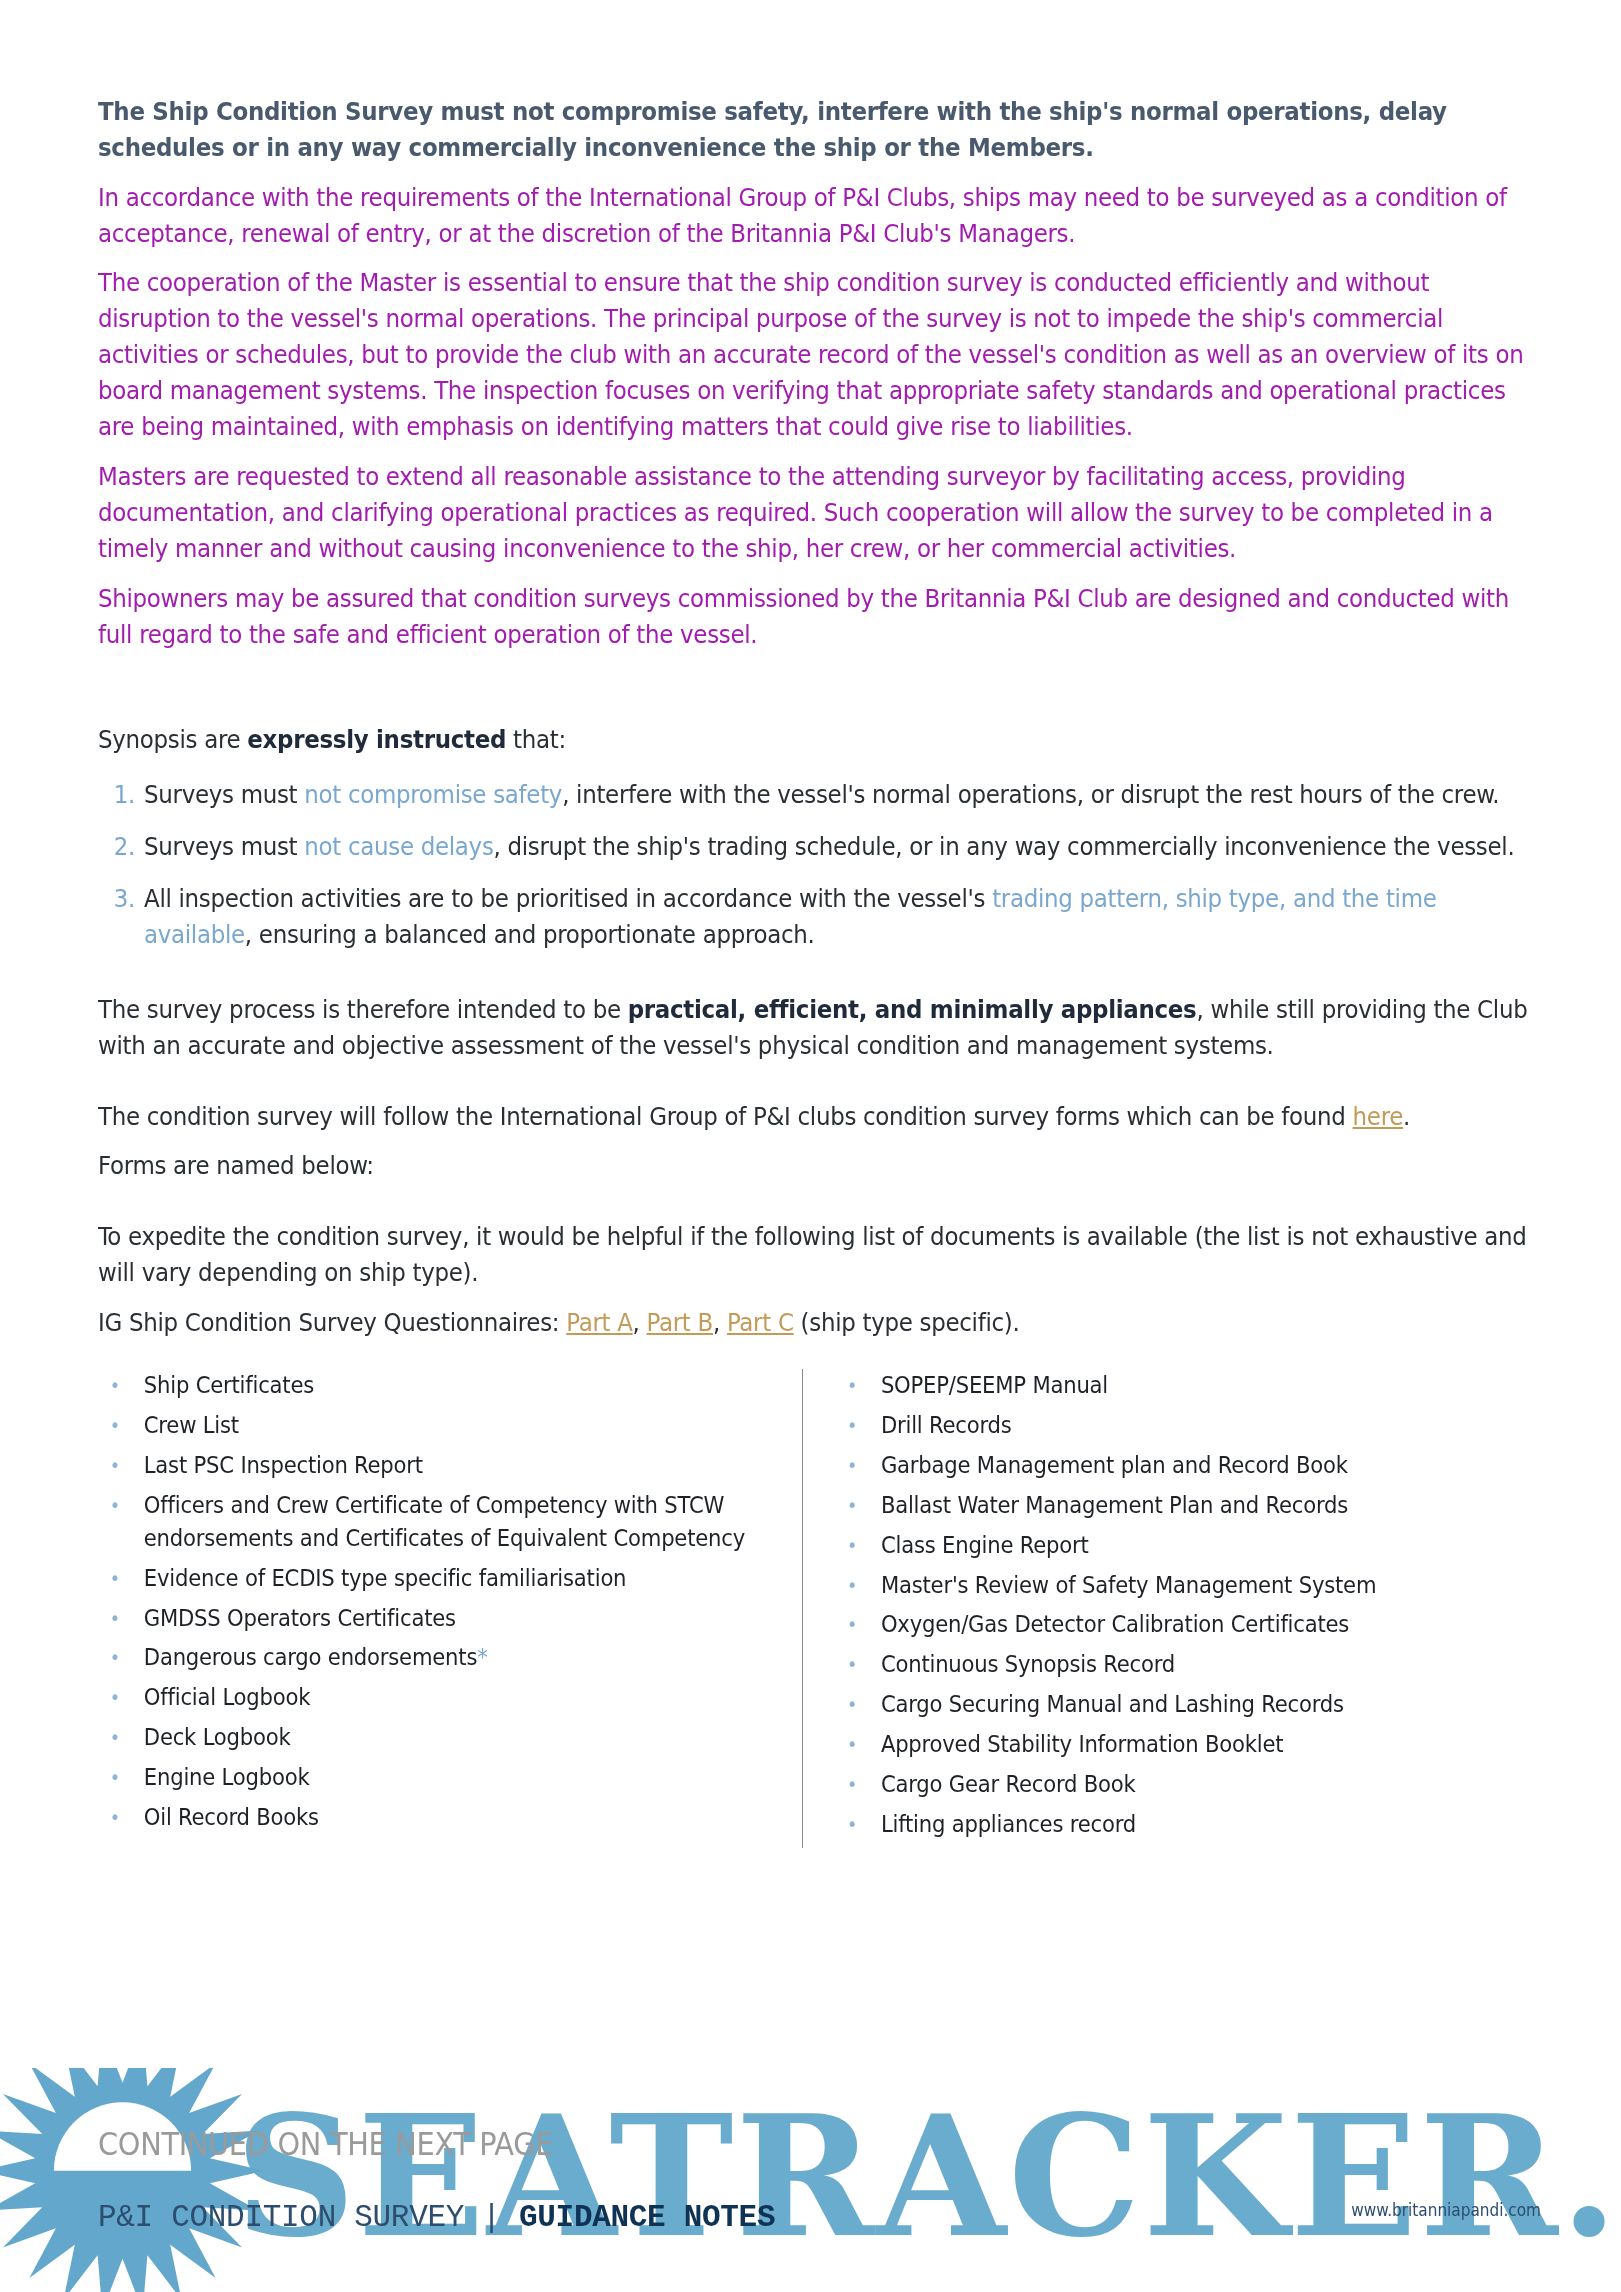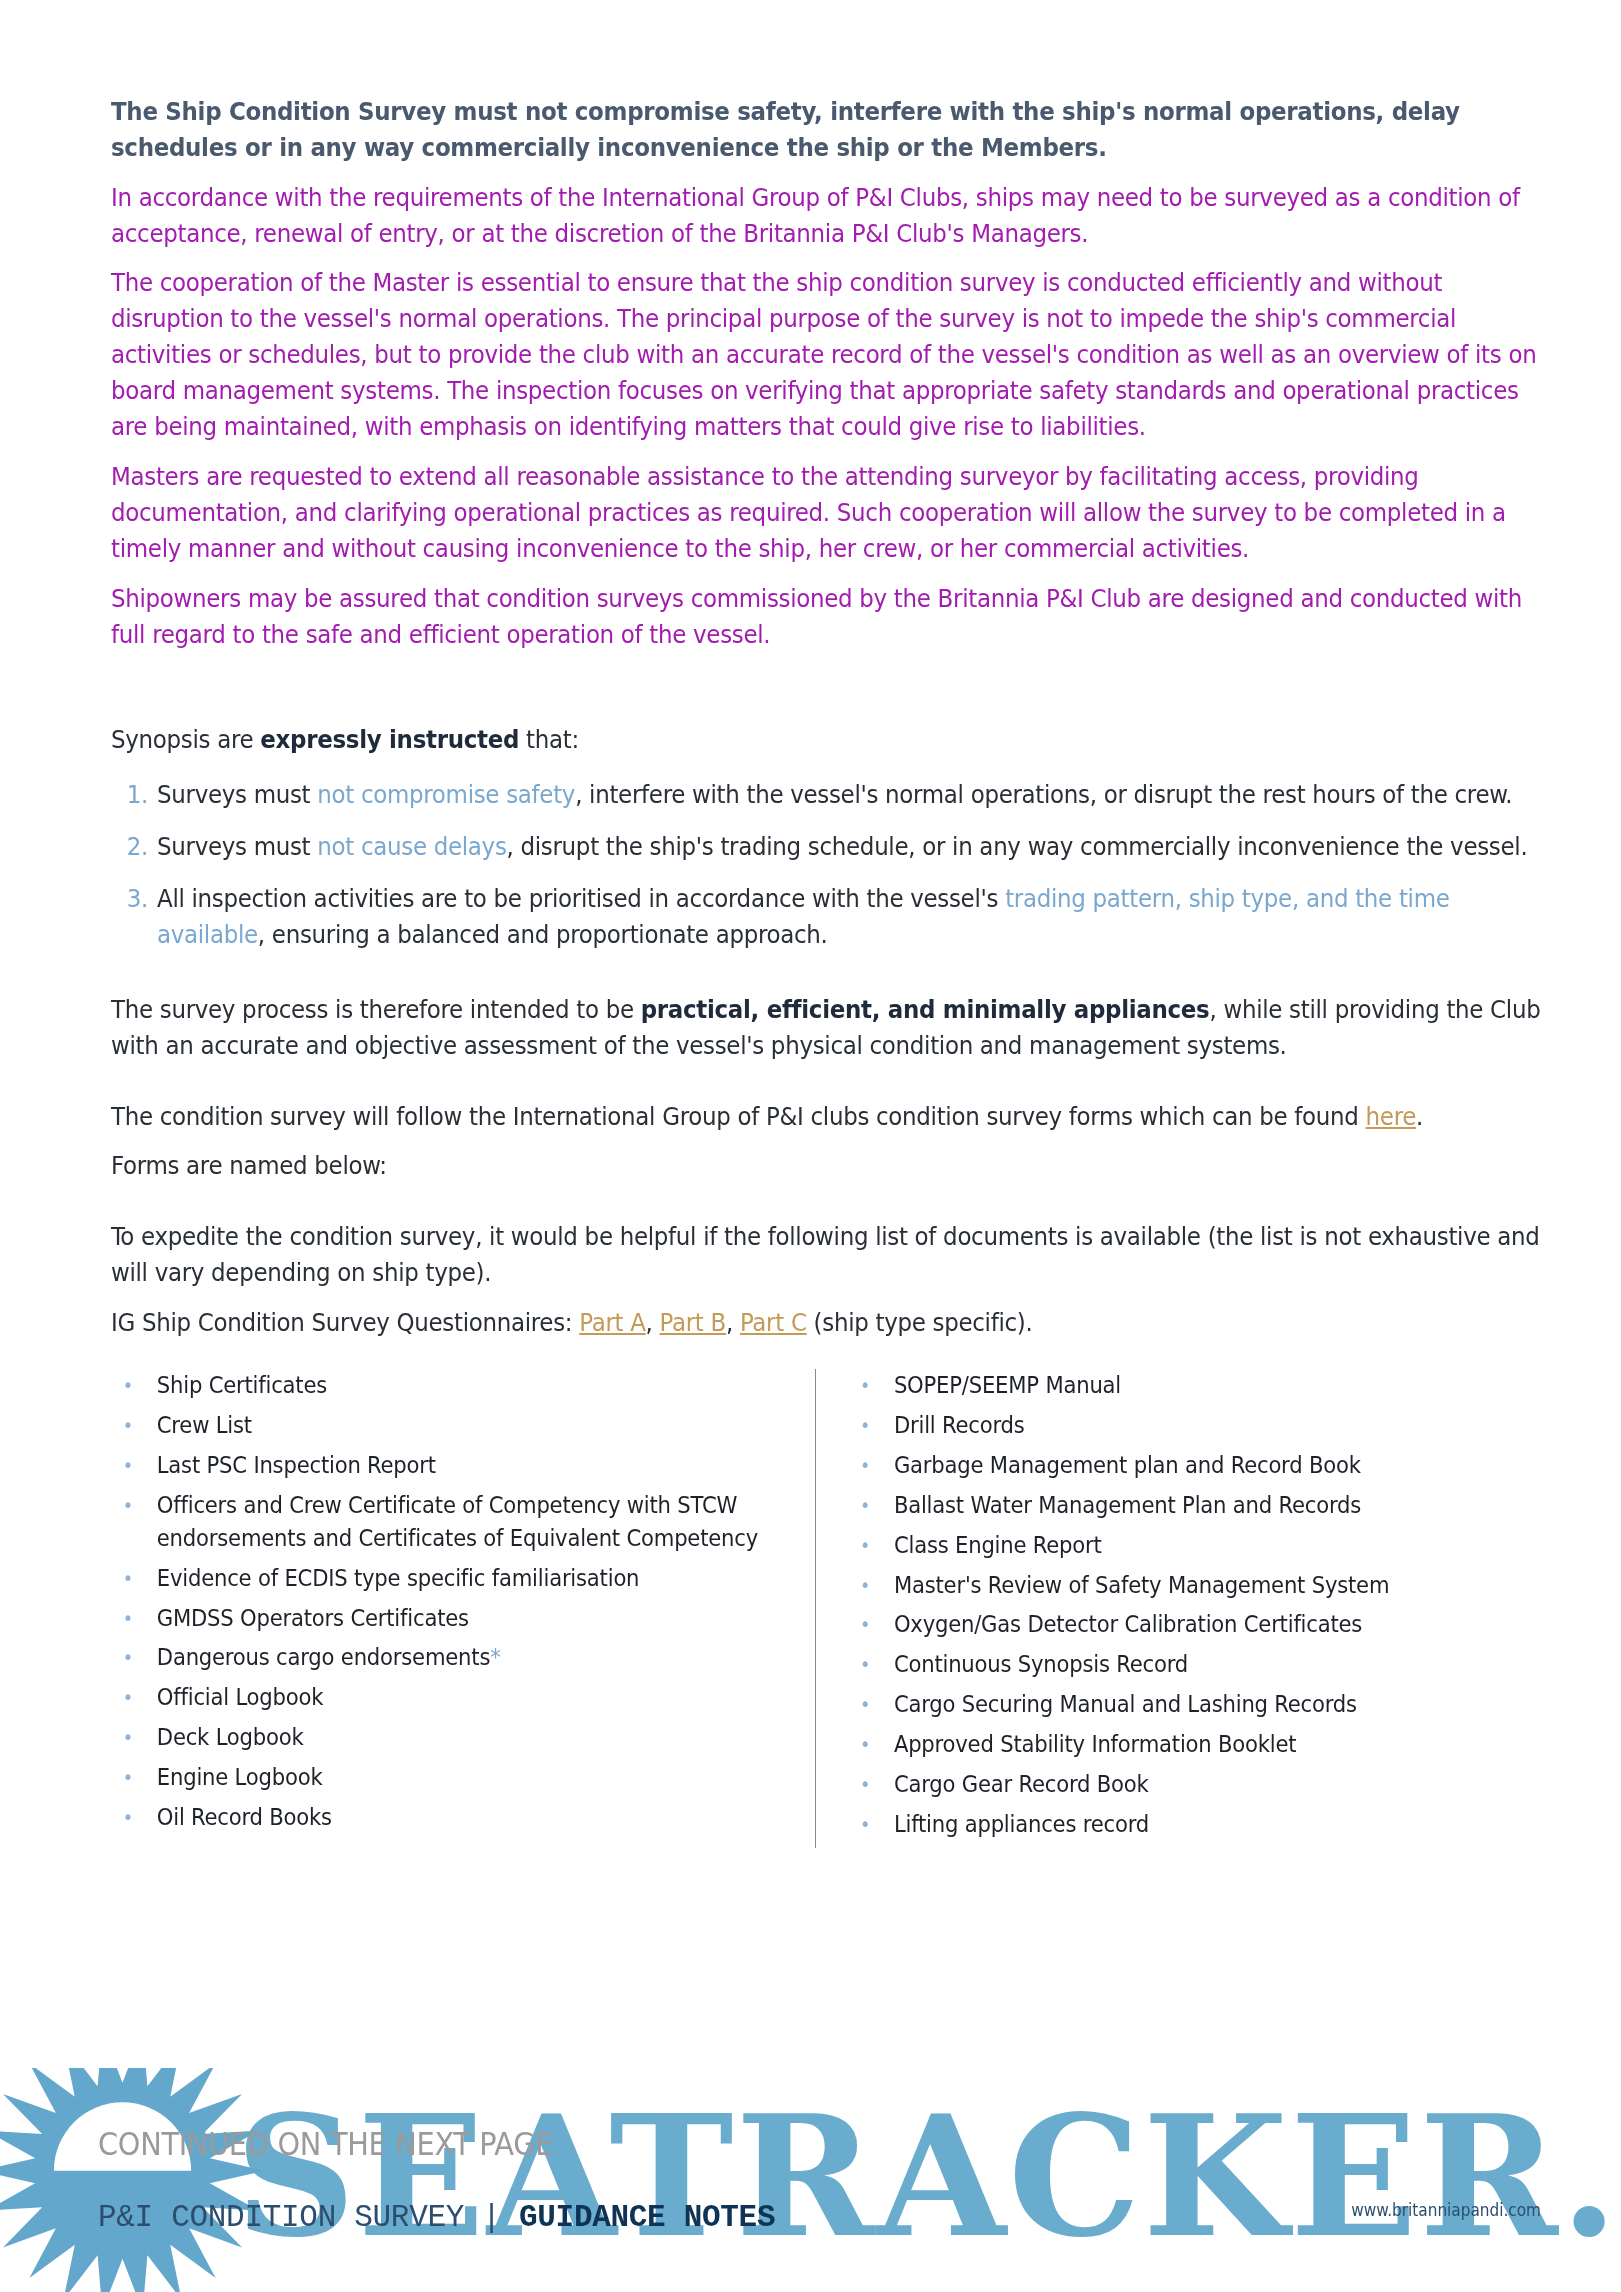--- a/index.html
+++ b/index.html
@@ -1,18 +1,18 @@
 <!DOCTYPE html>
 <html><head>
 <meta charset="utf-8">
 <style>
   html, body { margin: 0; padding: 0; background: #ffffff; }
   body { width: 1621px; height: 2293px; position: relative; overflow: hidden;
          font-family: "DejaVu Sans Condensed", "DejaVu Sans", "Liberation Sans", sans-serif; }
-  .page { position: absolute; left: 98px; top: 93px; width: 1441px; margin-left: 13px; }
+  .page { position: absolute; left: 98px; top: 93px; width: 1441px; }
   p { margin: 0; font-size: 25.5px; line-height: 36px; letter-spacing: -0.3px; }
   .lead { color: #4a5a6e; font-weight: bold; margin-bottom: 13.7px; }
   .grey { color: #a21caf; margin-bottom: 13.7px; }
   .dark { color: #2a2f36; }
   .hl { color: #7aa7cf; }
   .b { font-weight: bold; color: #1f2a3a; }
   a.link { color: #c39a57; text-decoration: underline; }
   ol { margin: 19.6px 0 0 0; padding: 0; list-style: none; }
   ol li { position: relative; padding-left: 46px; font-size: 25.5px; line-height: 36px; color: #2a2f36; margin-bottom: 15.7px; letter-spacing: -0.3px; }
   ol li .num { position: absolute; left: 15.7px; top: 0; color: #7aa7cf; }

